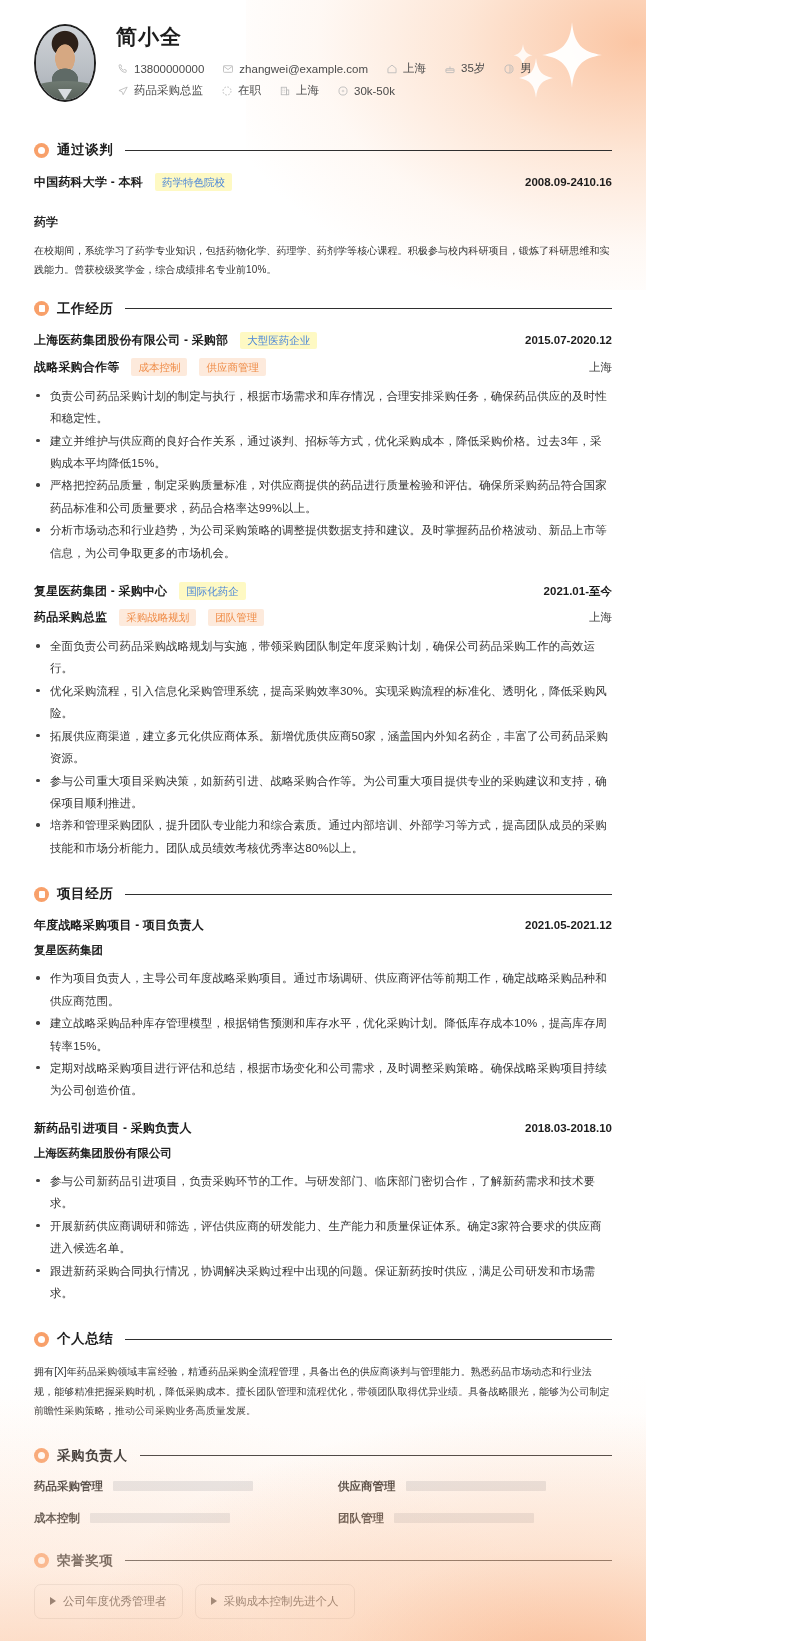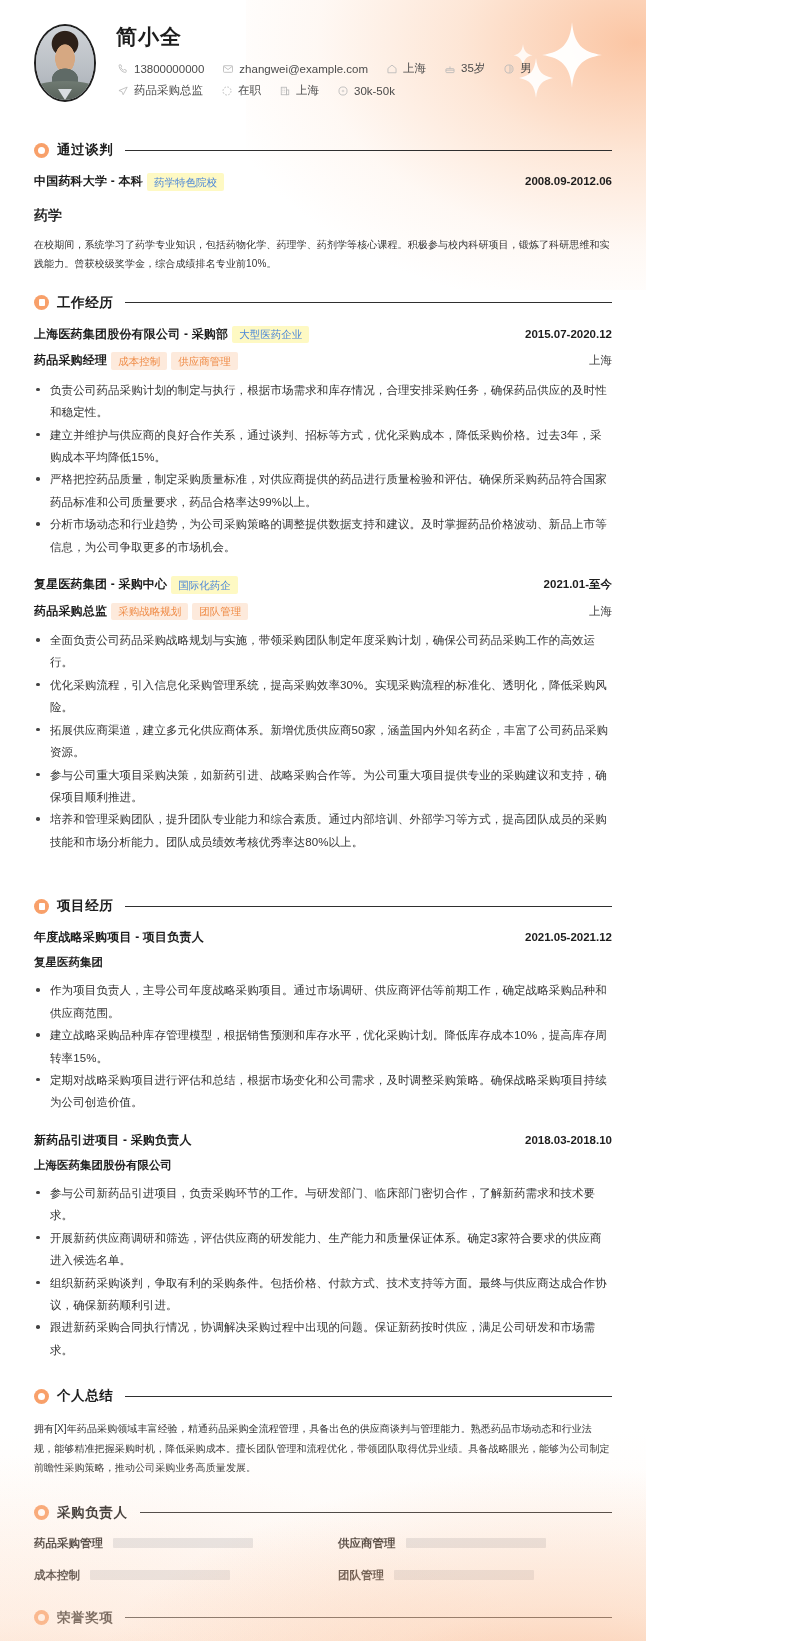--- a/index.html
+++ b/index.html
@@ -162,23 +162,23 @@
   .entry { margin-bottom: 16px; }
   .entry:last-child { margin-bottom: 0; }
   .entry-row {
     display: flex;
     align-items: baseline;
     justify-content: space-between;
     gap: 12px;
   }
   .entry-left {
     display: flex;
-    align-items: flex-start;
+    align-items: flex-end;
     flex-wrap: wrap;
-    gap: 4px;
+    gap: 12px;
     min-width: 0;
   }
   .entry-title {
     font-size: 12px;
     font-weight: 700;
     color: #1d1d1d;
     letter-spacing: 0.2px;
   }
   .entry-date {
     font-size: 11.5px;
@@ -187,23 +187,23 @@
     white-space: nowrap;
     flex: 0 0 auto;
   }
   .entry-loc {
     font-size: 11.5px;
     color: #3a3a3a;
     white-space: nowrap;
     flex: 0 0 auto;
   }
   .entry-sub {
-    font-size: 14px;
+    font-size: 12px;
     color: #2b2b2b;
-    margin-top: 16px;
+    margin-top: 23px;
     font-weight: 700;
   }
   .entry-org {
     font-size: 11.5px;
     font-weight: 700;
     color: #222;
     margin-top: 9px;
   }
 
   .tag {
@@ -429,21 +429,21 @@
       <span class="sec-title">通过谈判</span>
       <span class="sec-rule"></span>
     </div>
 
     <div class="entry">
       <div class="entry-row">
         <div class="entry-left">
           <span class="entry-title">中国药科大学 - 本科</span>
           <span class="tag blue">药学特色院校</span>
         </div>
-        <span class="entry-date">2008.09-2012.06</span>
+        <span class="entry-date">2008.09-2410.16</span>
       </div>
       <div class="entry-sub">药学</div>
       <div class="para" style="margin-top:10px;">在校期间，系统学习了药学专业知识，包括药物化学、药理学、药剂学等核心课程。积极参与校内科研项目，锻炼了科研思维和实践能力。曾获校级奖学金，综合成绩排名专业前10%。</div>
     </div>
   </div>
 
   <div class="section">
     <div class="sec-head">
       <span class="sec-badge sq">
           <span class="inner"></span>
@@ -455,21 +455,21 @@
     <div class="entry">
       <div class="entry-row">
         <div class="entry-left">
           <span class="entry-title">上海医药集团股份有限公司 - 采购部</span>
           <span class="tag blue">大型医药企业</span>
         </div>
         <span class="entry-date">2015.07-2020.12</span>
       </div>
       <div class="entry-row" style="margin-top:9px;">
         <div class="entry-left">
-          <span class="entry-title">药品采购经理</span>
+          <span class="entry-title">战略采购合作等</span>
           <span class="tag orange">成本控制</span>
           <span class="tag orange">供应商管理</span>
         </div>
         <span class="entry-loc">上海</span>
       </div>
       <ul class="bullets">
         <li>负责公司药品采购计划的制定与执行，根据市场需求和库存情况，合理安排采购任务，确保药品供应的及时性和稳定性。</li>
         <li>建立并维护与供应商的良好合作关系，通过谈判、招标等方式，优化采购成本，降低采购价格。过去3年，采购成本平均降低15%。</li>
         <li>严格把控药品质量，制定采购质量标准，对供应商提供的药品进行质量检验和评估。确保所采购药品符合国家药品标准和公司质量要求，药品合格率达99%以上。</li>
         <li>分析市场动态和行业趋势，为公司采购策略的调整提供数据支持和建议。及时掌握药品价格波动、新品上市等信息，为公司争取更多的市场机会。</li>
@@ -495,21 +495,21 @@
       <ul class="bullets">
         <li>全面负责公司药品采购战略规划与实施，带领采购团队制定年度采购计划，确保公司药品采购工作的高效运行。</li>
         <li>优化采购流程，引入信息化采购管理系统，提高采购效率30%。实现采购流程的标准化、透明化，降低采购风险。</li>
         <li>拓展供应商渠道，建立多元化供应商体系。新增优质供应商50家，涵盖国内外知名药企，丰富了公司药品采购资源。</li>
         <li>参与公司重大项目采购决策，如新药引进、战略采购合作等。为公司重大项目提供专业的采购建议和支持，确保项目顺利推进。</li>
         <li>培养和管理采购团队，提升团队专业能力和综合素质。通过内部培训、外部学习等方式，提高团队成员的采购技能和市场分析能力。团队成员绩效考核优秀率达80%以上。</li>
       </ul>
     </div>
   </div>
 
-  <div class="section" style="margin-top:44px;">
+  <div class="section" style="margin-top:26px;">
     <div class="sec-head">
       <span class="sec-badge sq">
           <span class="inner"></span>
         </span>
       <span class="sec-title">项目经历</span>
       <span class="sec-rule"></span>
     </div>
 
     <div class="entry">
       <div class="entry-row">
@@ -526,21 +526,20 @@
 
     <div class="entry" style="margin-top:18px;">
       <div class="entry-row">
         <span class="entry-title">新药品引进项目 - 采购负责人</span>
         <span class="entry-date">2018.03-2018.10</span>
       </div>
       <div class="entry-org">上海医药集团股份有限公司</div>
       <ul class="bullets">
         <li>参与公司新药品引进项目，负责采购环节的工作。与研发部门、临床部门密切合作，了解新药需求和技术要求。</li>
         <li>开展新药供应商调研和筛选，评估供应商的研发能力、生产能力和质量保证体系。确定3家符合要求的供应商进入候选名单。</li>
-        <li>组织新药采购谈判，争取有利的采购条件。包括价格、付款方式、技术支持等方面。最终与供应商达成合作协议，确保新药顺利引进。</li>
         <li>跟进新药采购合同执行情况，协调解决采购过程中出现的问题。保证新药按时供应，满足公司研发和市场需求。</li>
       </ul>
     </div>
   </div>
 
   <div class="section" style="margin-top:26px;">
     <div class="sec-head">
       <span class="sec-badge">
           <span class="inner"></span>
         </span>

